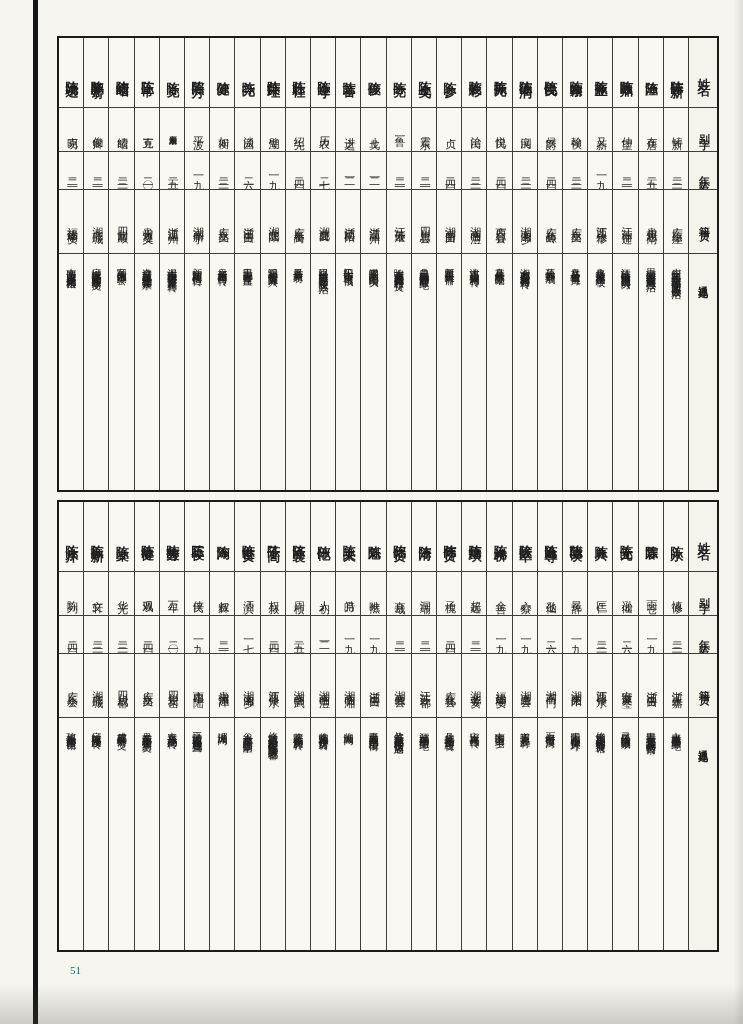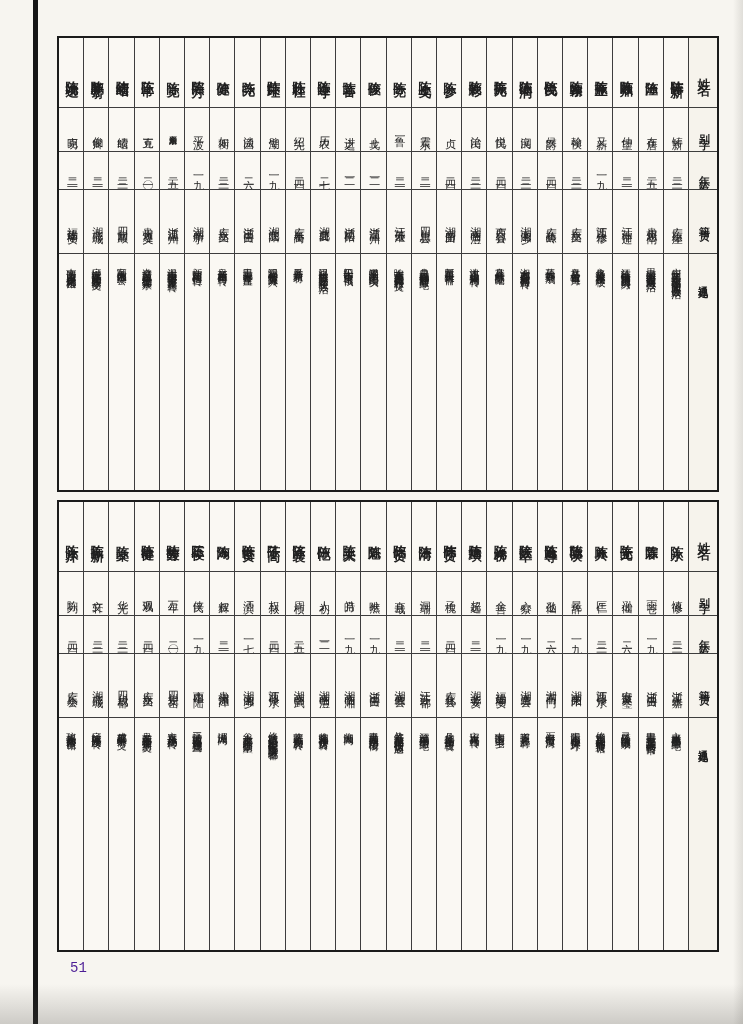--- a/index.html
+++ b/index.html
@@ -44,22 +44,22 @@
     display:inline-block;max-height:100%;letter-spacing:2px;line-height:1.15;
   }
   .cell.addr .vtext{letter-spacing:1px;}
   .vtext.tiny{font-size:8px;letter-spacing:0;line-height:1.05;}
 
   .hdr{font-weight:bold;font-size:13px;}
   .hdr .vtext{letter-spacing:5px;}
   .hdr-addr .vtext{letter-spacing:26px;padding-top:18px;}
 
   .page-number{
-    position:absolute;left:70px;bottom:48px;font-size:14px;color:#4c1d95;
-    font-family:Liberation Mono, monospace;
+    position:absolute;left:70px;bottom:48px;font-size:11px;color:#0f766e;
+    font-family:Liberation Serif, serif;
   }
 </style>
 </head>
 <body>
 
 <div class="page">
   <div class="scan-strip"></div>
   <div class="scan-right"></div>
 
   <section class="table top">

